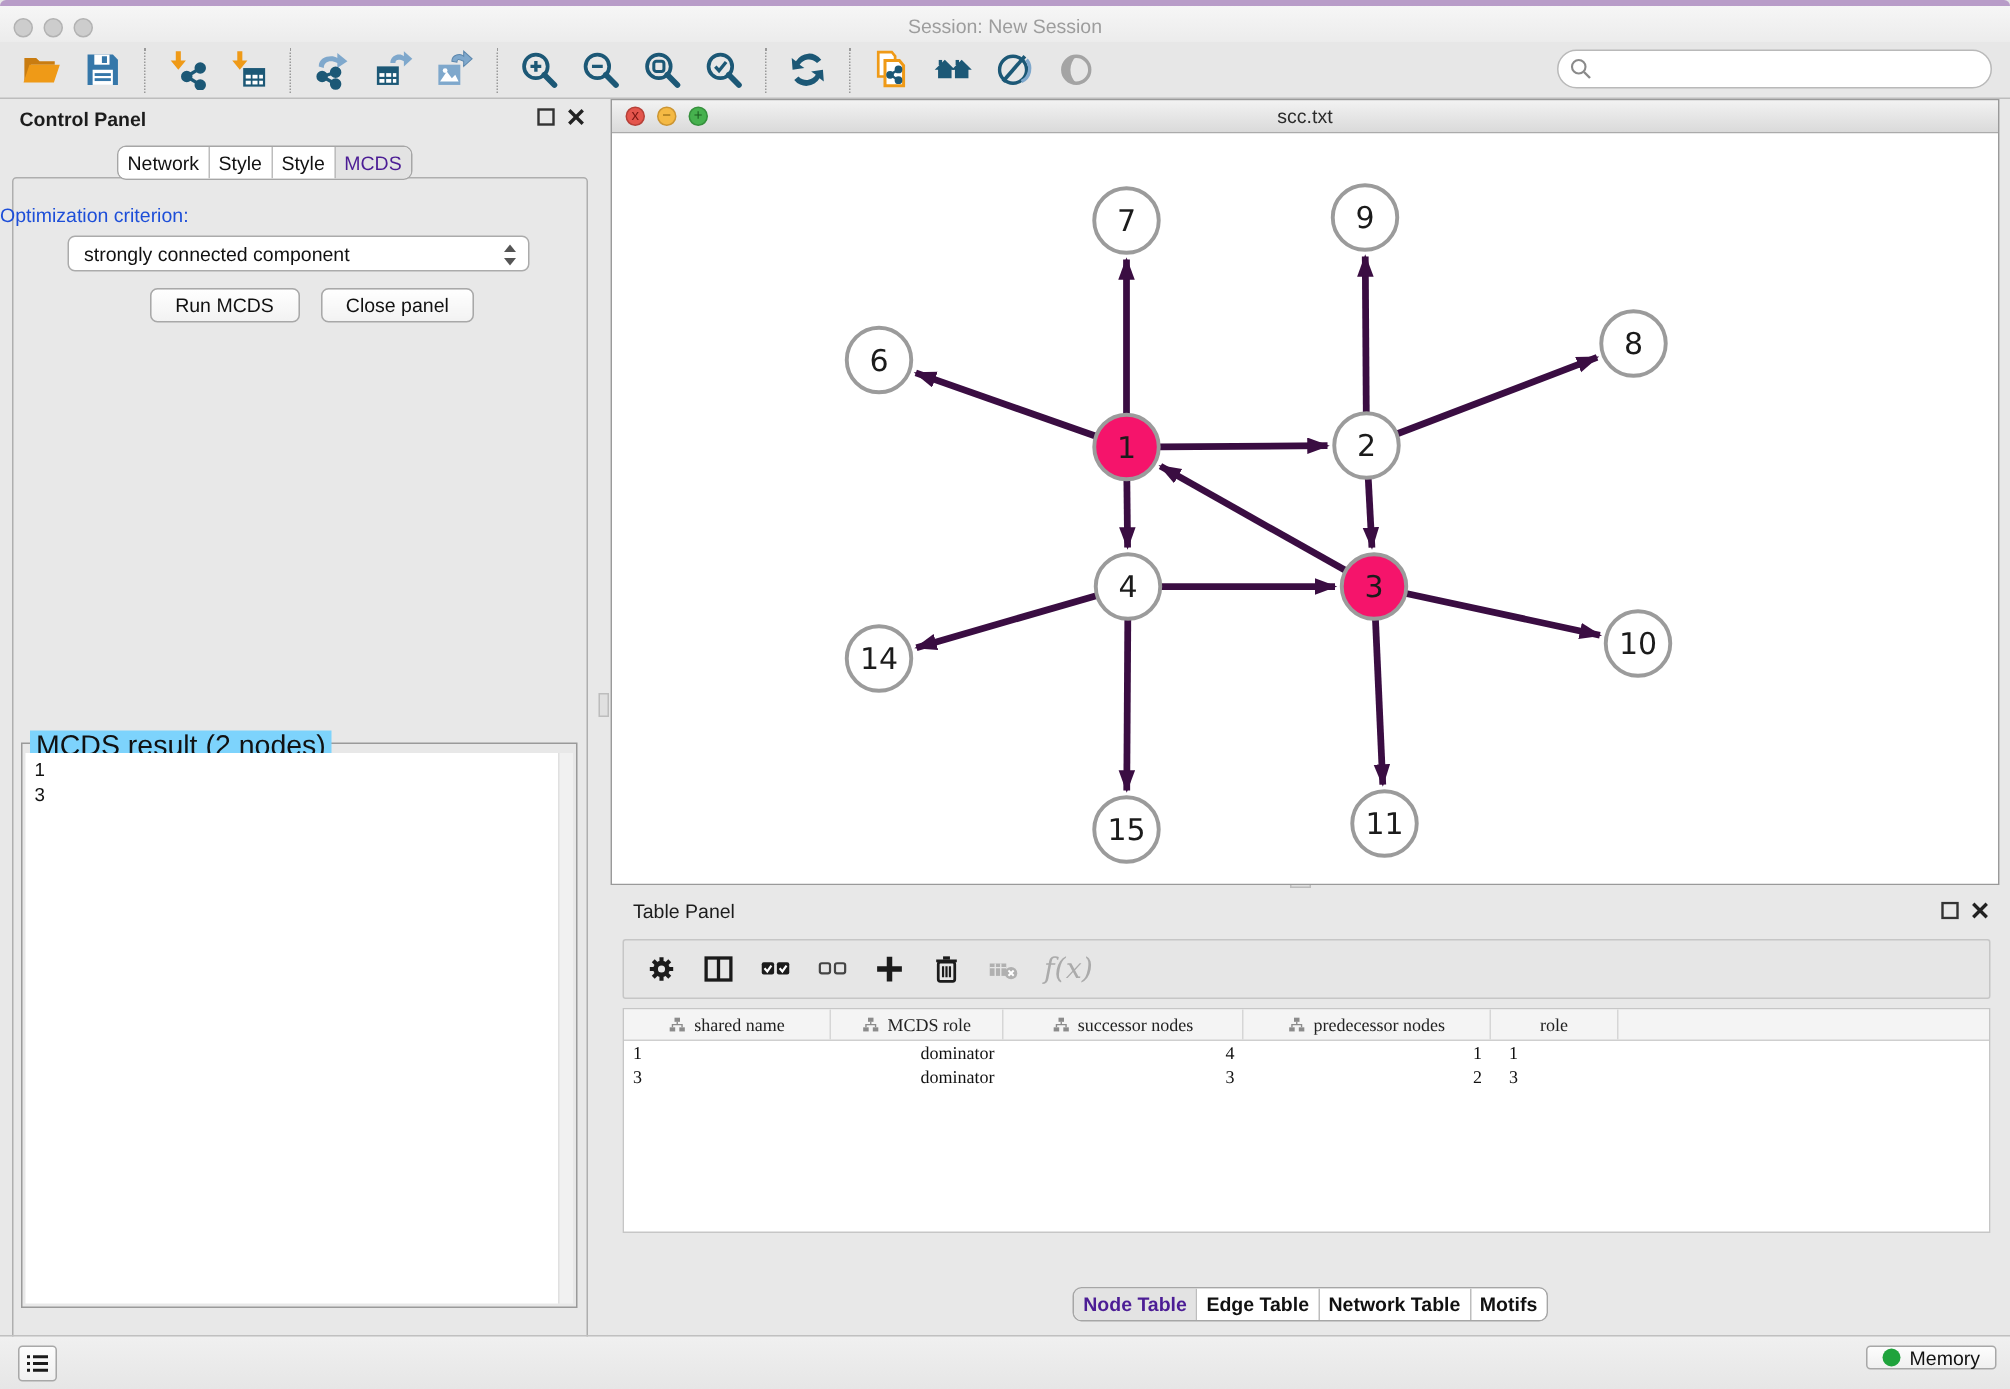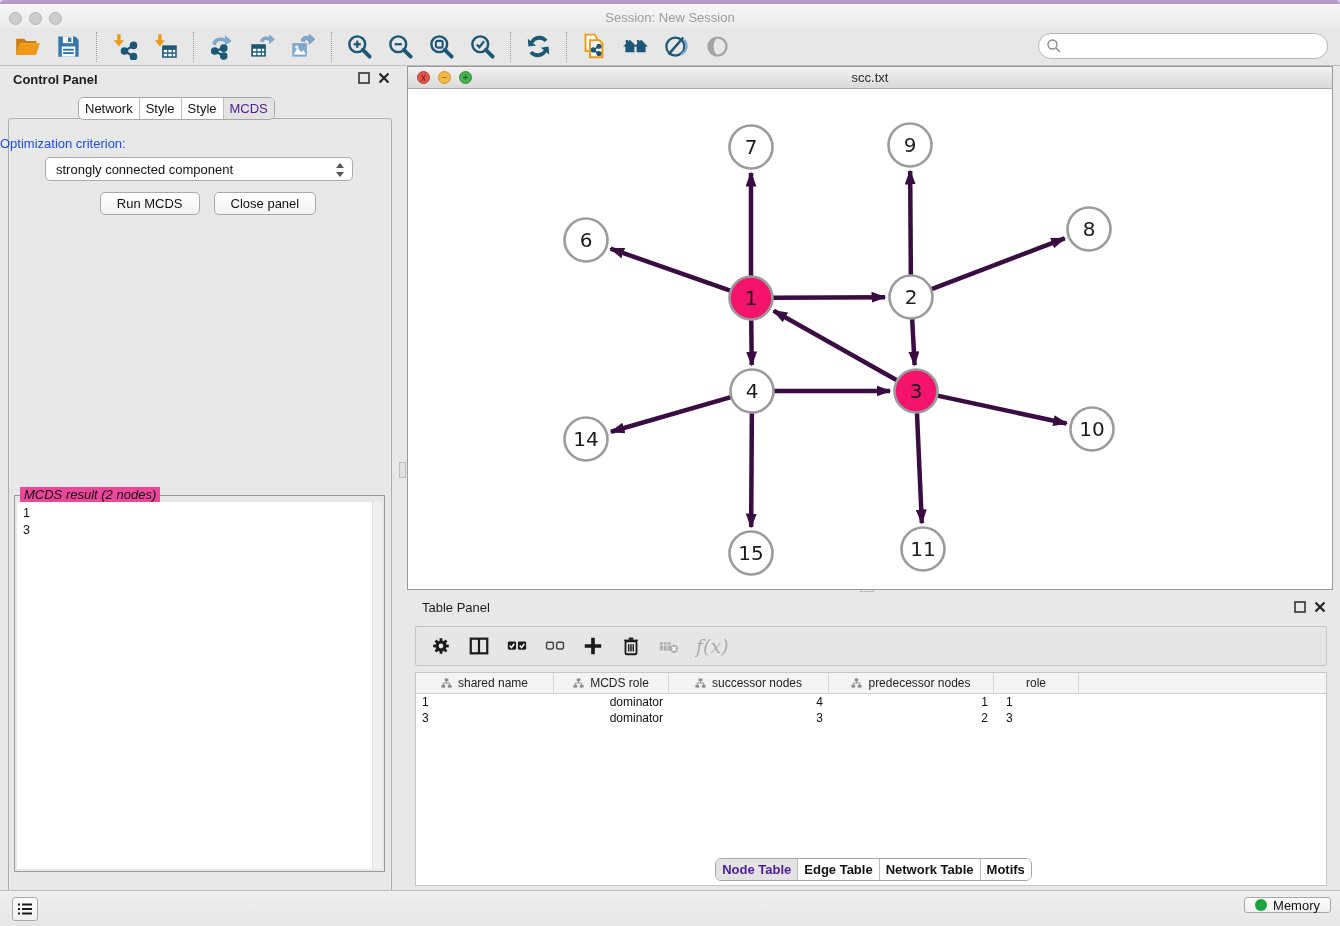--- a/index.html
+++ b/index.html
@@ -34,21 +34,21 @@
   .cp-tabs { position:absolute; left:78px; top:31px; }
 
   .cp-content { position:absolute; left:8px; top:52px; width:384px; height:826px; border:1px solid #aeaeae; border-radius:3px; background:#e8e8e8; }
   .opt-label { position:absolute; top:70px; width:100%; font-size:13px; color:#1d4ed8; }
   .criterion-select { position:absolute; left:45px; top:91px; width:308px; height:24px; background:#fff; border:1px solid #ababab; border-radius:5px; font-size:13px; color:#111; display:flex; align-items:center; padding-left:10px; cursor:pointer; }
   .sel-arrows { position:absolute; right:6px; top:4px; }
   .cp-buttons { position:absolute; left:0; top:126px; width:100%; display:flex; justify-content:center; gap:14px;padding-left:16px; }
   .mac-btn { background:linear-gradient(#ffffff,#f2f2f2); border:1px solid #a8a8a8; border-radius:5px; font-size:13px; color:#111; padding:3px 16px; cursor:pointer; font-family:"Liberation Sans",sans-serif; }
 
   .result-group { position:absolute; left:14px; top:429px; width:371px; height:377px; border:1px solid #9a9a9a; }
-  .result-legend { position:absolute; left:5px; top:-9px; background:#ec4899; padding:0 4px; font-size:13px; color:#111;font-style:italic; }
+  .result-legend { position:absolute; left:5px; top:-9px; background:#7dd3fc; padding:0 4px; font-size:19px; color:#111; }
   .result-area { position:absolute; left:2px; top:6px; right:12px; bottom:2px; background:#fff; font-size:12.5px; color:#111; padding:3px 6px; white-space:pre; line-height:17px; }
   .result-scroll { position:absolute; right:2px; top:6px; width:10px; bottom:2px; background:#f1f1f1; border-left:1px solid #e0e0e0; }
 
   
   .vsplit-grip { position:absolute; left:399px; top:462px; width:7px; height:16px; background:#e0e0e0; border:1px solid #bdbdbd; }
   .hsplit-grip { position:absolute; left:860px; top:585px; width:14px; height:7px; background:#e0e0e0; border:1px solid #bdbdbd; }
 
   
   .net-frame { position:absolute; left:407px; top:66px; width:926px; height:524px; border:1px solid #9a9a9a; background:#fff; }
   .net-titlebar { position:absolute; left:0; top:0; width:100%; height:22px; background:linear-gradient(#f2f2f2,#dadada); border-bottom:1px solid #ababab; }
@@ -60,21 +60,21 @@
   .net-canvas { position:absolute; left:0; top:22px; width:924px; height:500px; background:#fff; }
 
   
   .table-panel { position:absolute; left:407px; top:594px; width:933px; height:296px; background:#e8e8e8; }
   .tp-title { position:absolute; left:15px; top:6px; font-size:13px; color:#1c1c1c; }
   .tp-btns { position:absolute; right:14px; top:7px; display:flex; gap:8px; }
   .tp-btns svg { width:12px; height:12px; cursor:pointer; }
   .tp-toolbar { position:absolute; left:8px; top:32px; width:912px; height:40px; background:#e6e6e6; border:1px solid #c6c6c6; border-radius:2px; display:flex; align-items:center; gap:16px; padding-left:14px; }
   .tp-toolbar svg { width:22px; height:22px; cursor:pointer; }
   .fx-label { font-size:19px; font-style:italic; font-family:"DejaVu Serif",serif; color:#ababab; cursor:default; }
-  .dtable { position:absolute; left:8px; top:78px; width:912px; height:214px; background:#fff; border:1px solid #c6c6c6; }
+  .dtable { position:absolute; left:8px; top:78px; width:912px; height:150px; background:#fff; border:1px solid #c6c6c6;font-family:Liberation Serif, serif; }
   .dt-header { display:flex; height:21px; background:#f4f4f4; border-bottom:1px solid #cfcfcf; }
   .dt-hcell { display:flex; align-items:center; justify-content:center; gap:6px; font-size:12px; color:#222; border-right:1px solid #d6d6d6; height:100%; }
   .dt-hcell svg { width:11px; height:11px; }
   .dt-row { display:flex; height:16px; font-size:12px; color:#111; }
   .dt-cell { padding:1px 6px; overflow:hidden; white-space:nowrap; }
   .c0{width:138px;} .c1{width:115px;text-align:right;} .c2{width:160px;} .c3{width:165px;} .c4{width:85px;}
   .num { text-align:right; }
   .tp-tabs { position:absolute; left:0; top:264px; width:100%; display:flex; justify-content:center; }
 
   

